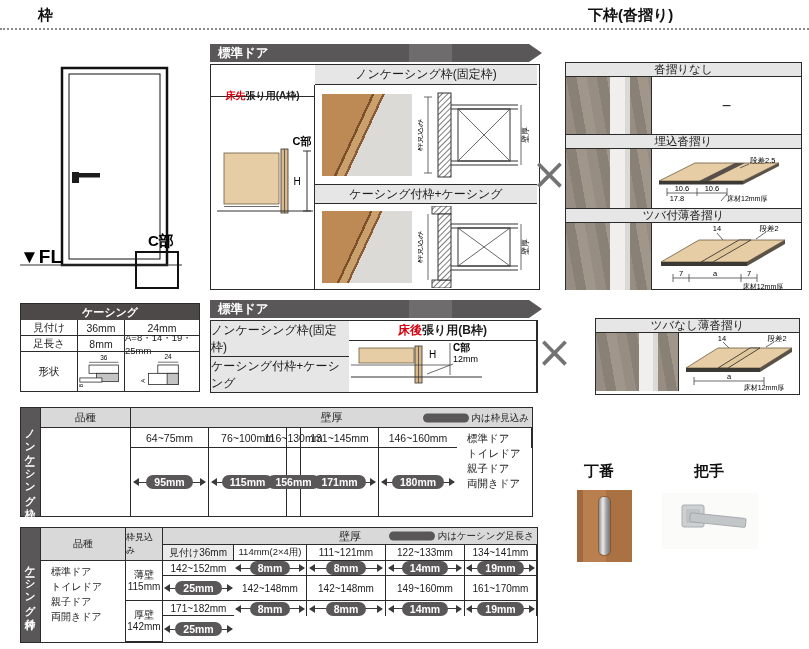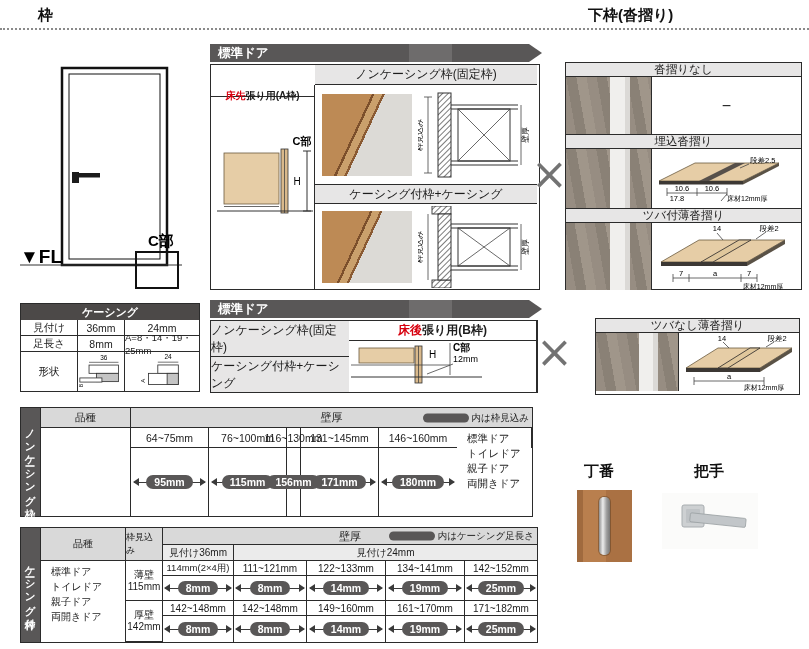--- a/index.html
+++ b/index.html
@@ -408,21 +408,20 @@
     <div class="cc ghdr br bb" style="grid-row:1/3">品種</div>
     <div class="cc ghdr br bb" style="grid-row:1/3;font-size:9px">枠見込み</div>
     <div class="bar bb" style="grid-column:4/9">
       <span>壁厚</span>
       <span class="note">
           <i class="npill"></i>
           <span>内はケーシング足長さ</span>
         </span>
     </div>
     <div class="cc m24 br bb">見付け36mm</div>
-    <div class="cc m24 bb" style="grid-column:5/9">見付け24mm</div>
     <div class="products br" style="grid-row:3/7;font-size:10px">
       <div>標準ドア</div>
       <div>トイレドア</div>
       <div>親子ドア</div>
       <div>両開きドア</div>
     </div>
     <div class="cc wallcell br bb" style="grid-row:3/5">
       <div>
           <div>薄壁</div>
           <div>115mm</div>

